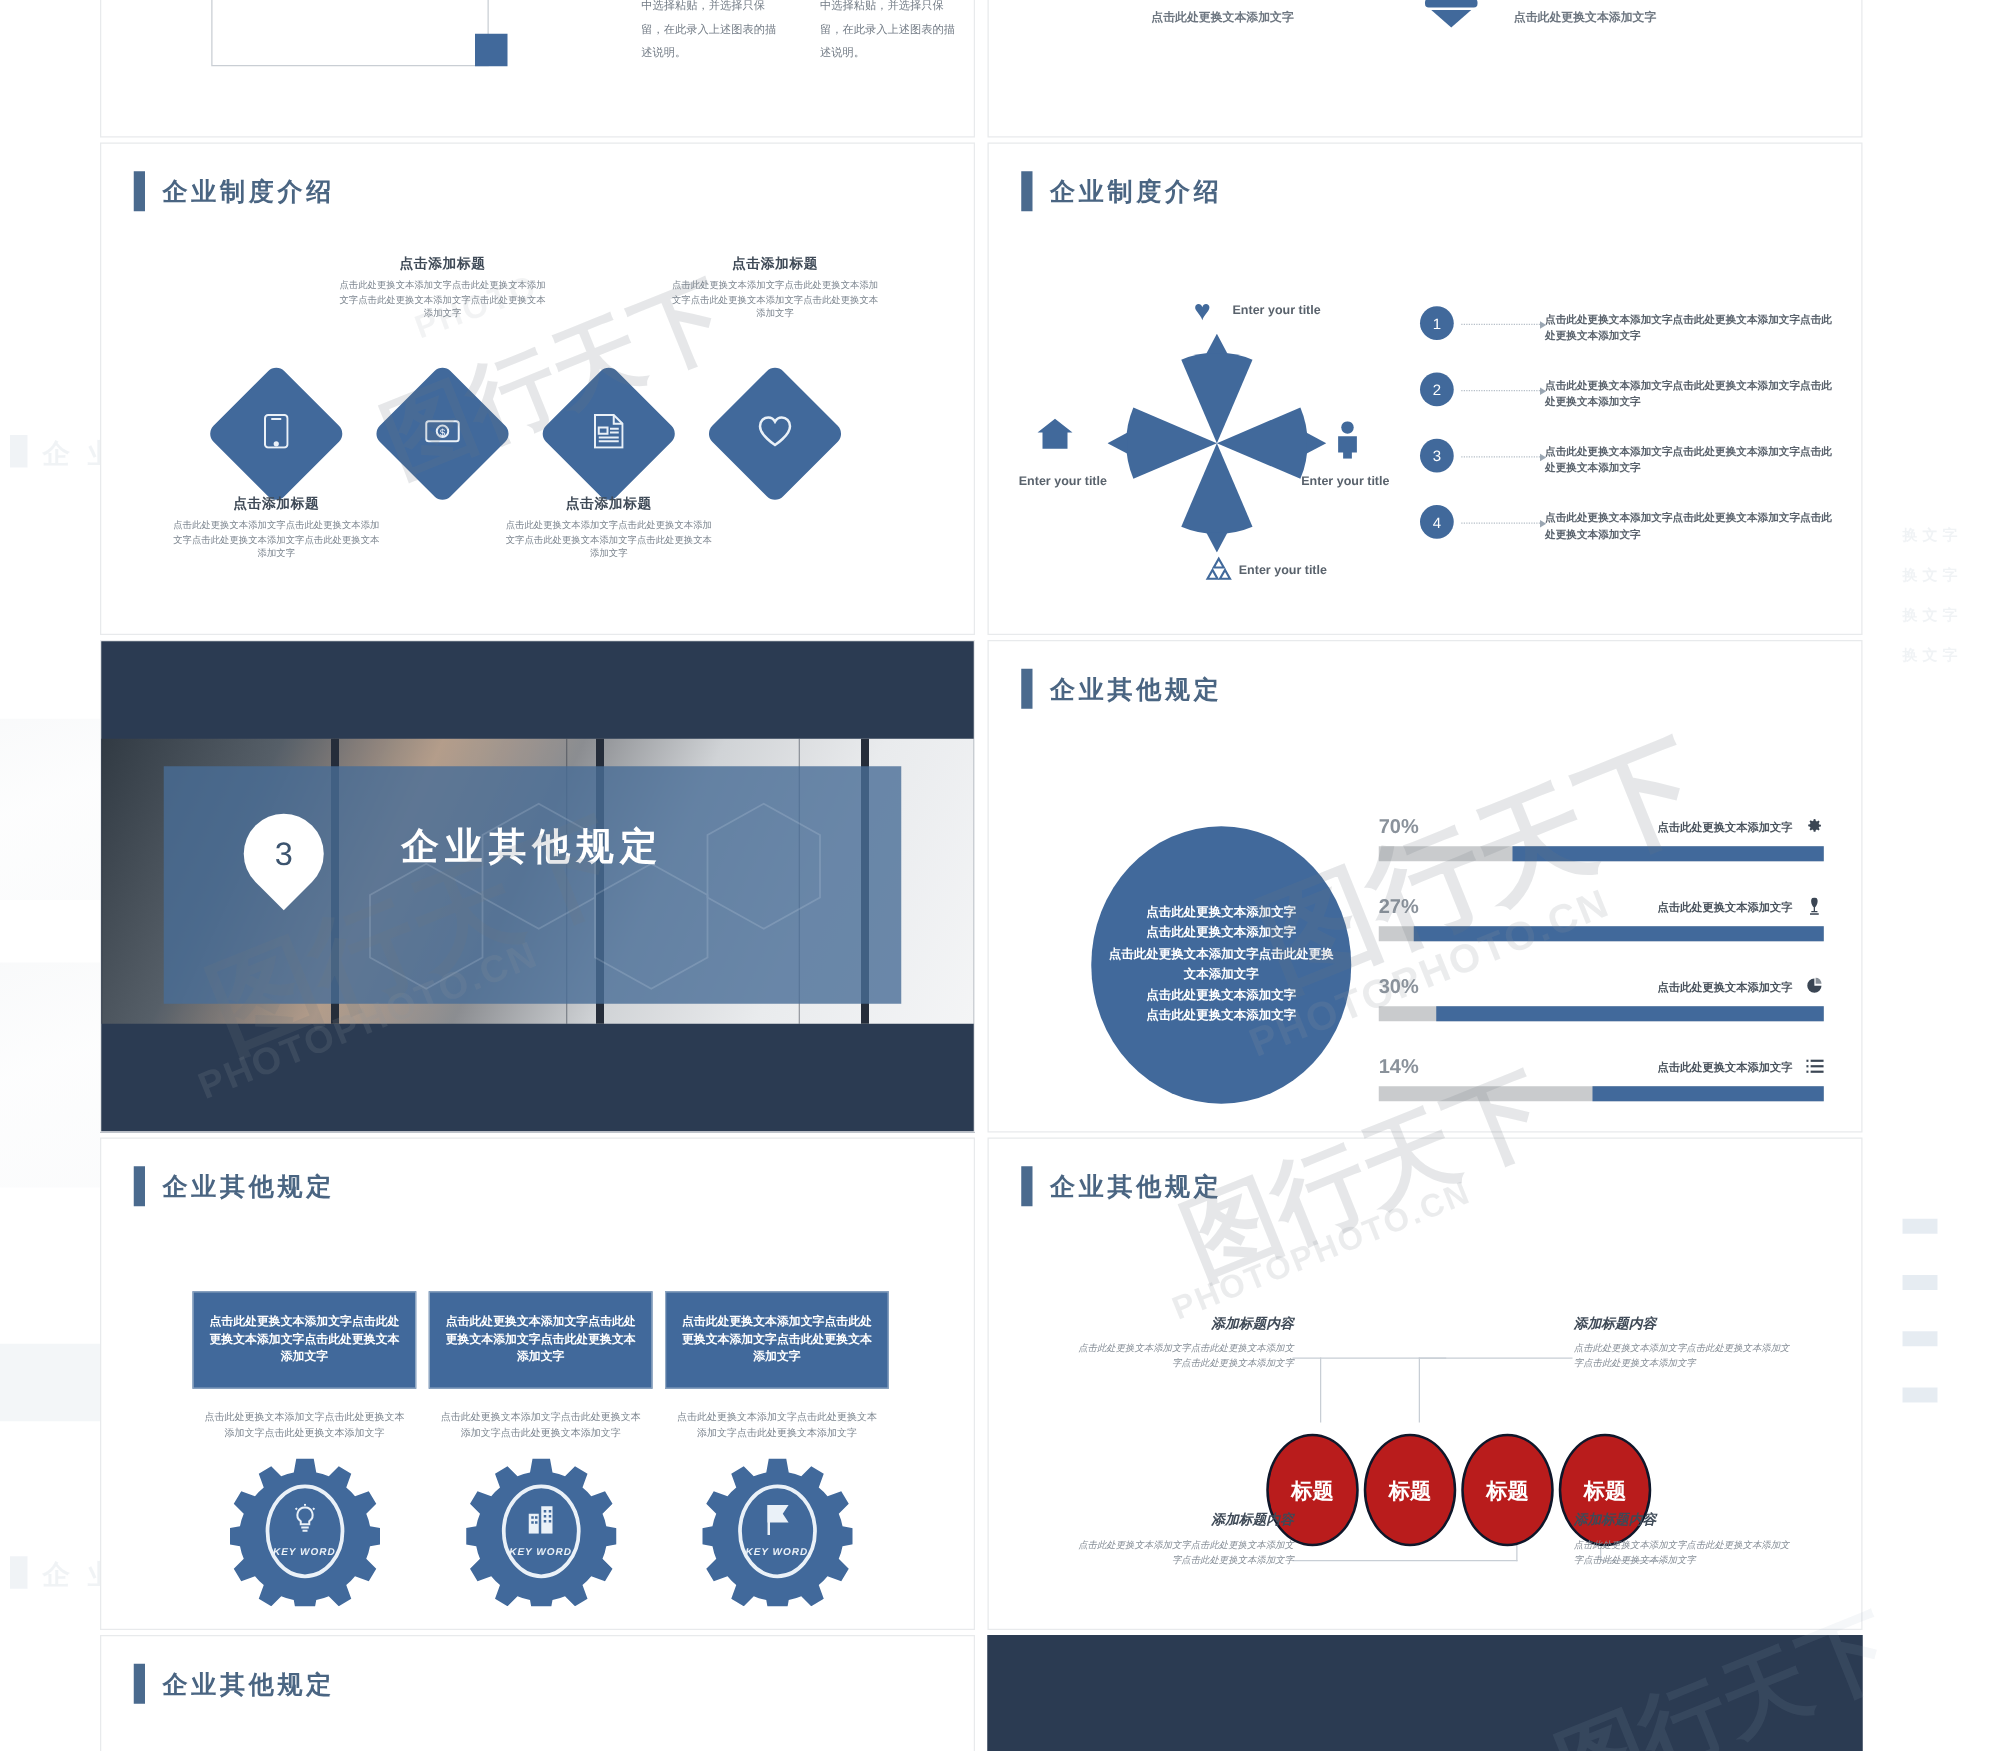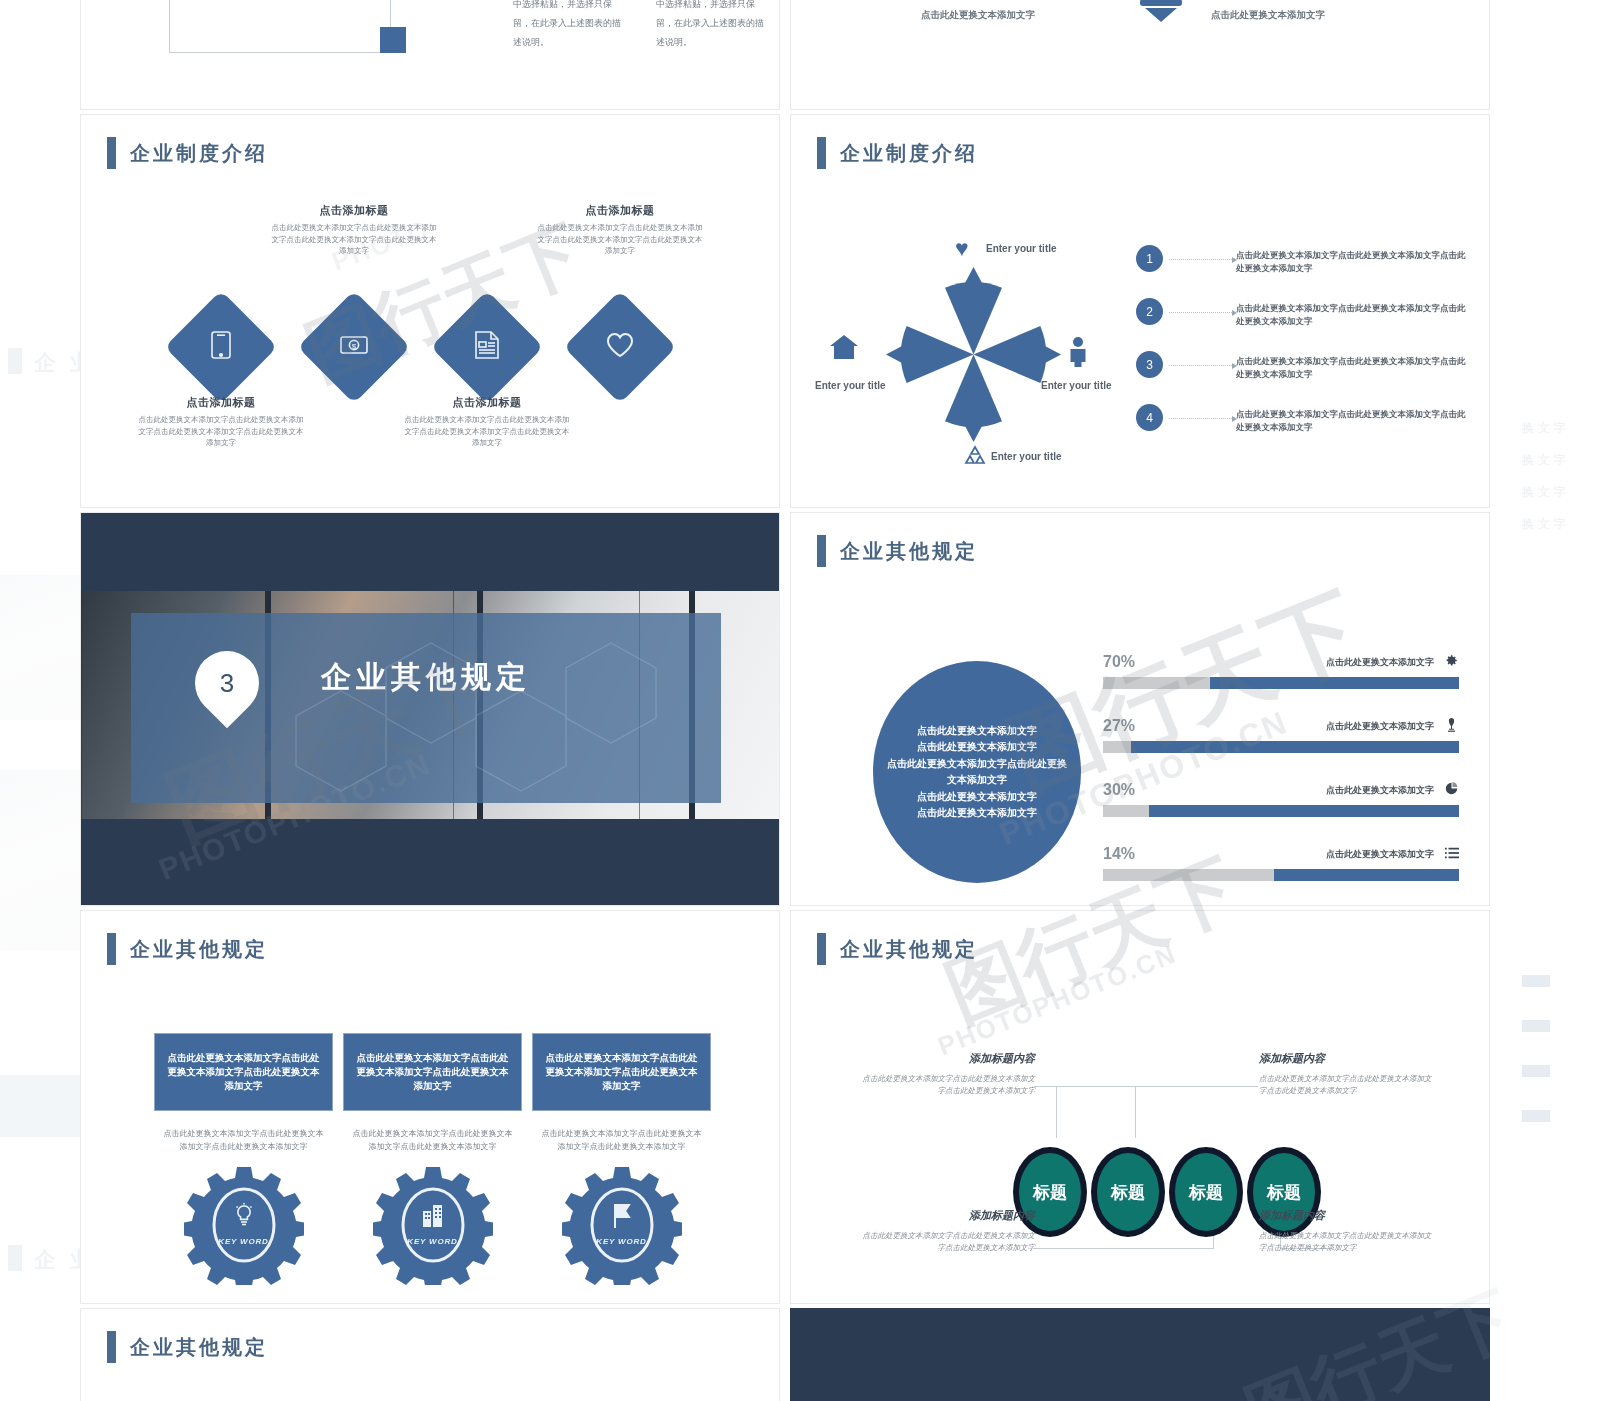--- a/index.html
+++ b/index.html
@@ -126,21 +126,21 @@
   .gbox { height:78px; background:#41699b; border:1px solid #8fa7c2; display:flex; align-items:center; justify-content:center; padding:0 10px; }
   .gbox p { font-size:9.5px; line-height:1.5; color:#fff; font-weight:700; text-align:center; }
   .gsub { margin-top:16px; font-size:8px; line-height:1.65; color:#7c858f; text-align:center; padding:0 6px;}
   .gear { margin:12px auto 0; width:120px; height:120px; position:relative;font-style:italic; }
   .gear .kw { position:absolute; left:0; top:72px; width:120px; text-align:center; font-size:8px; color:#eaf1f8; letter-spacing:.8px; font-weight:700;}
   .gear .gi { position:absolute; left:0; top:38px; width:120px; text-align:center; font-size:22px; color:#eaf1f8; line-height:1;}
 
   
   .ell {
     position:absolute; width:74px; height:90px; border-radius:50%;
-    background:#0f766e; border:6px solid #0f172a;
+    background:#b91c1c; border:2px solid #0f172a;
     display:flex; align-items:center; justify-content:center;
     color:#fff; font-size:17px; font-weight:700;
   }
   .cal { position:absolute;font-style:italic; }
   .cal .h { font-size:11px; font-weight:700; color:#3f4a57; margin-bottom:7px; }
   .cal .p { font-size:7.5px; line-height:1.6; color:#858d96; width:176px; }
   .cal.r { text-align:left; }
   .cal.l { text-align:right; }
   .cal.l .p { text-align:right; }
   .leader { position:absolute; border-color:#c8ced5; border-style:solid; border-width:0; }

